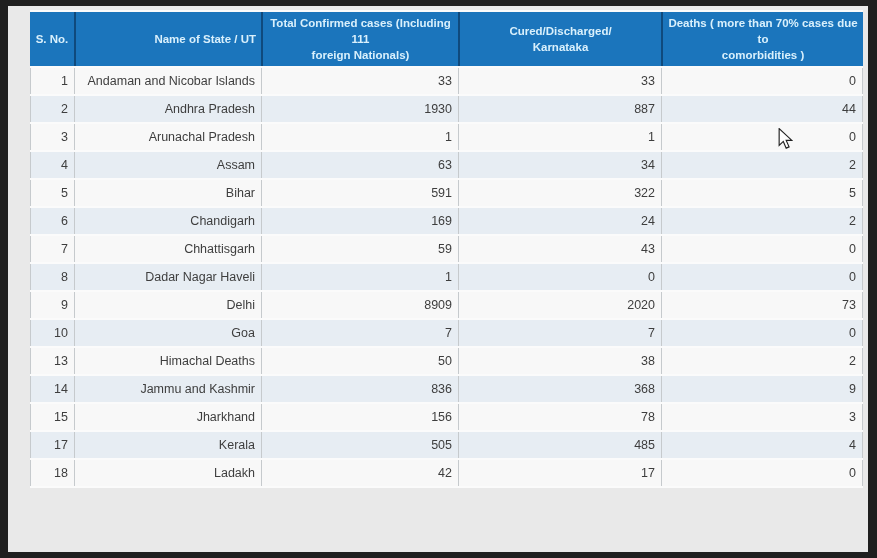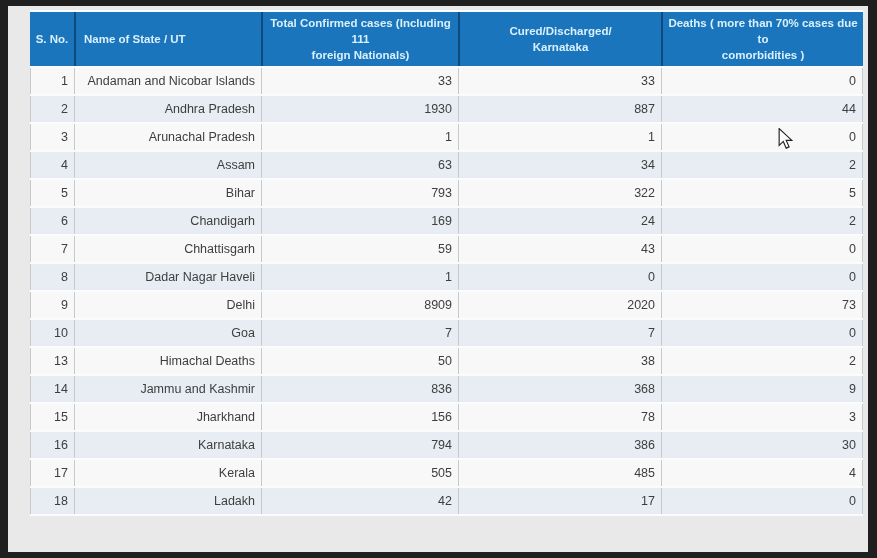--- a/index.html
+++ b/index.html
@@ -39,21 +39,21 @@
     font-size: 11.5px;
     font-weight: bold;
     line-height: 16px;
     text-align: center;
     vertical-align: middle;
     padding: 3px 5px;
     white-space: pre-line;
     height: 32px;
   }
   th + th { border-left: 2px solid #0f4a7d; }
-  th.h-state { text-align: left; padding-left: 8px; }
+  th.h-state { text-align: right; padding-left: 8px; }
 
   td {
     font-size: 12.5px;
     line-height: 16px;
     color: var(--text, #3e3e3e);
     text-align: right;
     padding: 5px 6px;
     border-left: 1px solid var(--cell-border, #c6cacd);
     overflow: hidden;
     white-space: nowrap;
@@ -120,21 +120,21 @@
           <tr>
     <td>4</td>
     <td>Assam</td>
     <td>63</td>
     <td>34</td>
     <td>2</td>
   </tr>
           <tr>
     <td>5</td>
     <td>Bihar</td>
-    <td>793</td>
+    <td>591</td>
     <td>322</td>
     <td>5</td>
   </tr>
           <tr>
     <td>6</td>
     <td>Chandigarh</td>
     <td>169</td>
     <td>24</td>
     <td>2</td>
   </tr>
@@ -181,27 +181,20 @@
     <td>9</td>
   </tr>
           <tr>
     <td>15</td>
     <td>Jharkhand</td>
     <td>156</td>
     <td>78</td>
     <td>3</td>
   </tr>
           <tr>
-    <td>16</td>
-    <td>Karnataka</td>
-    <td>794</td>
-    <td>386</td>
-    <td>30</td>
-  </tr>
-          <tr>
     <td>17</td>
     <td>Kerala</td>
     <td>505</td>
     <td>485</td>
     <td>4</td>
   </tr>
           <tr>
     <td>18</td>
     <td>Ladakh</td>
     <td>42</td>

